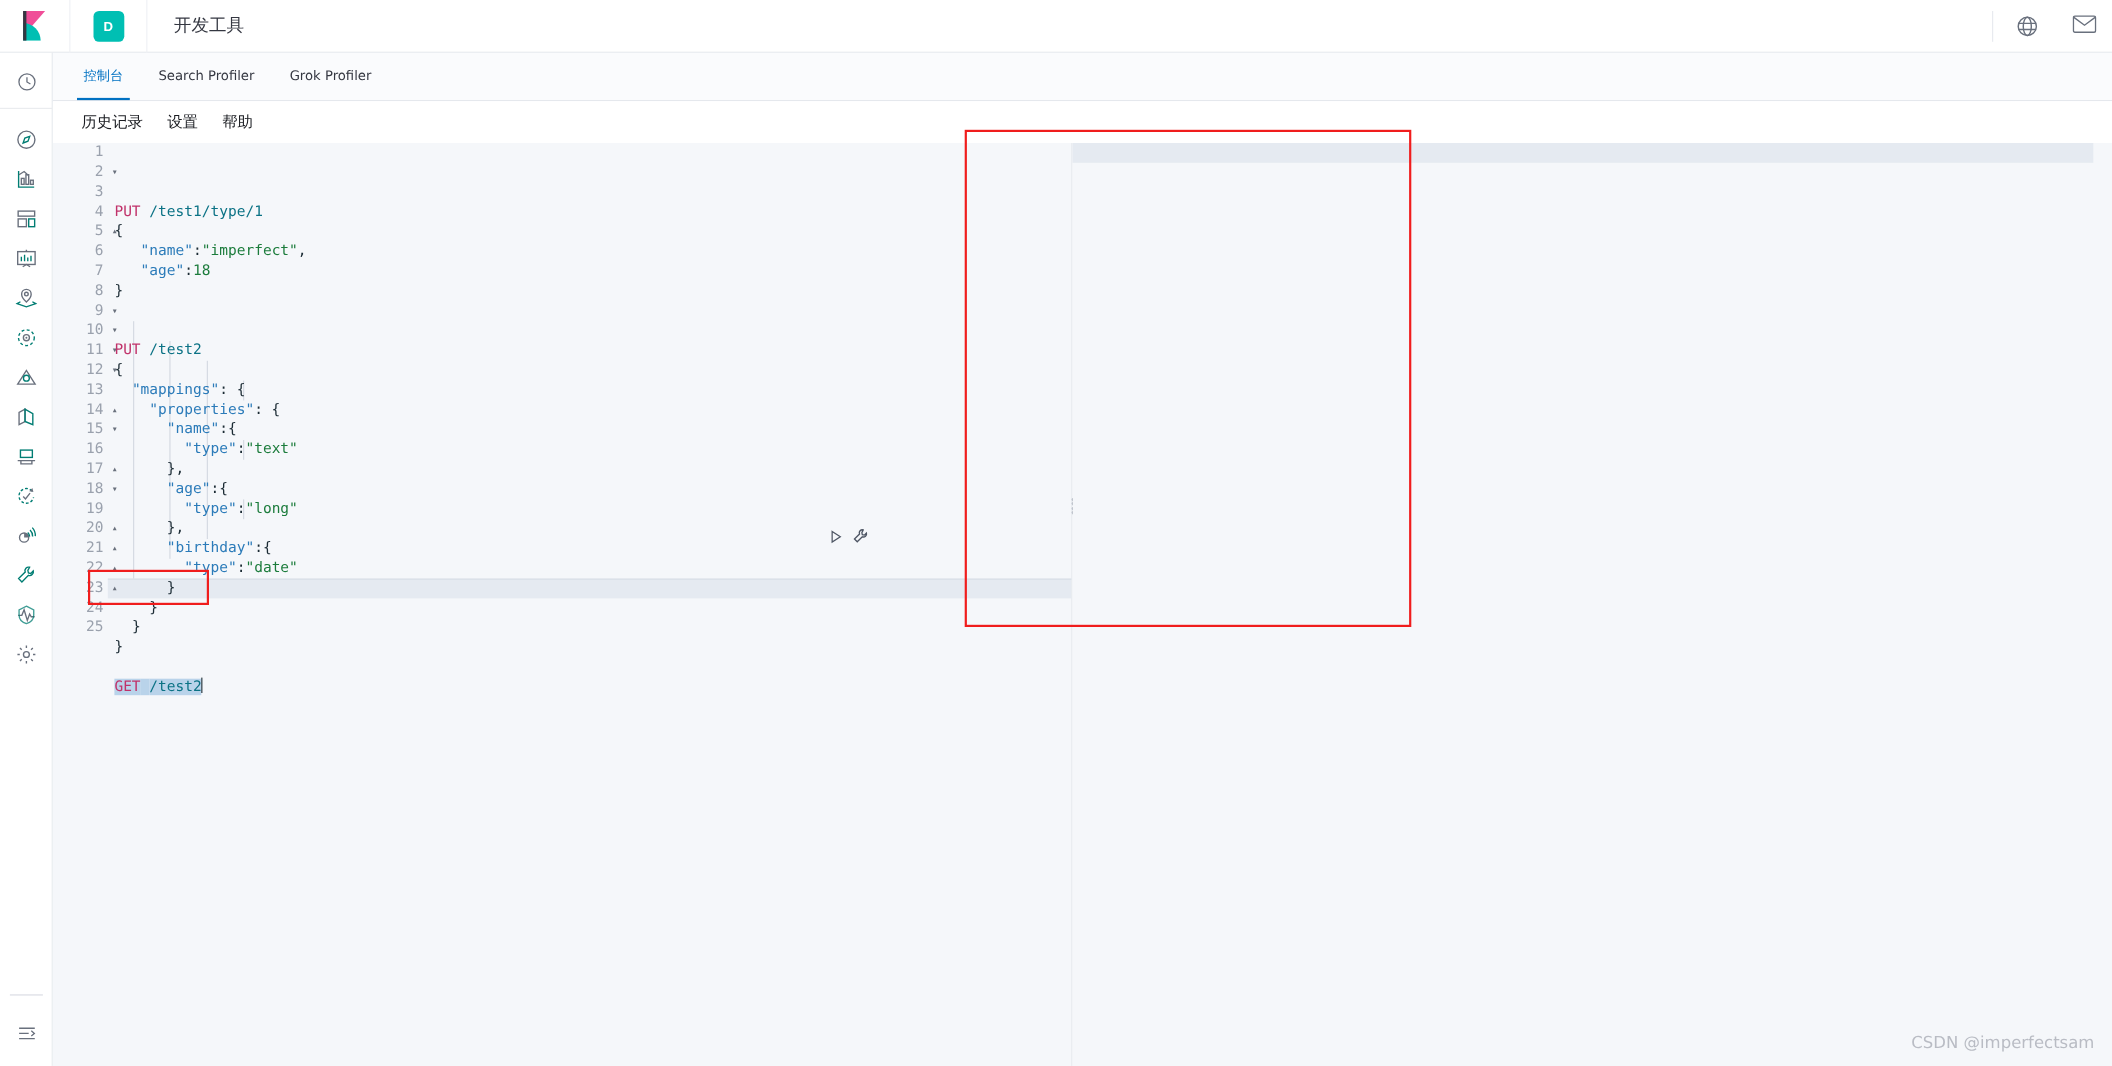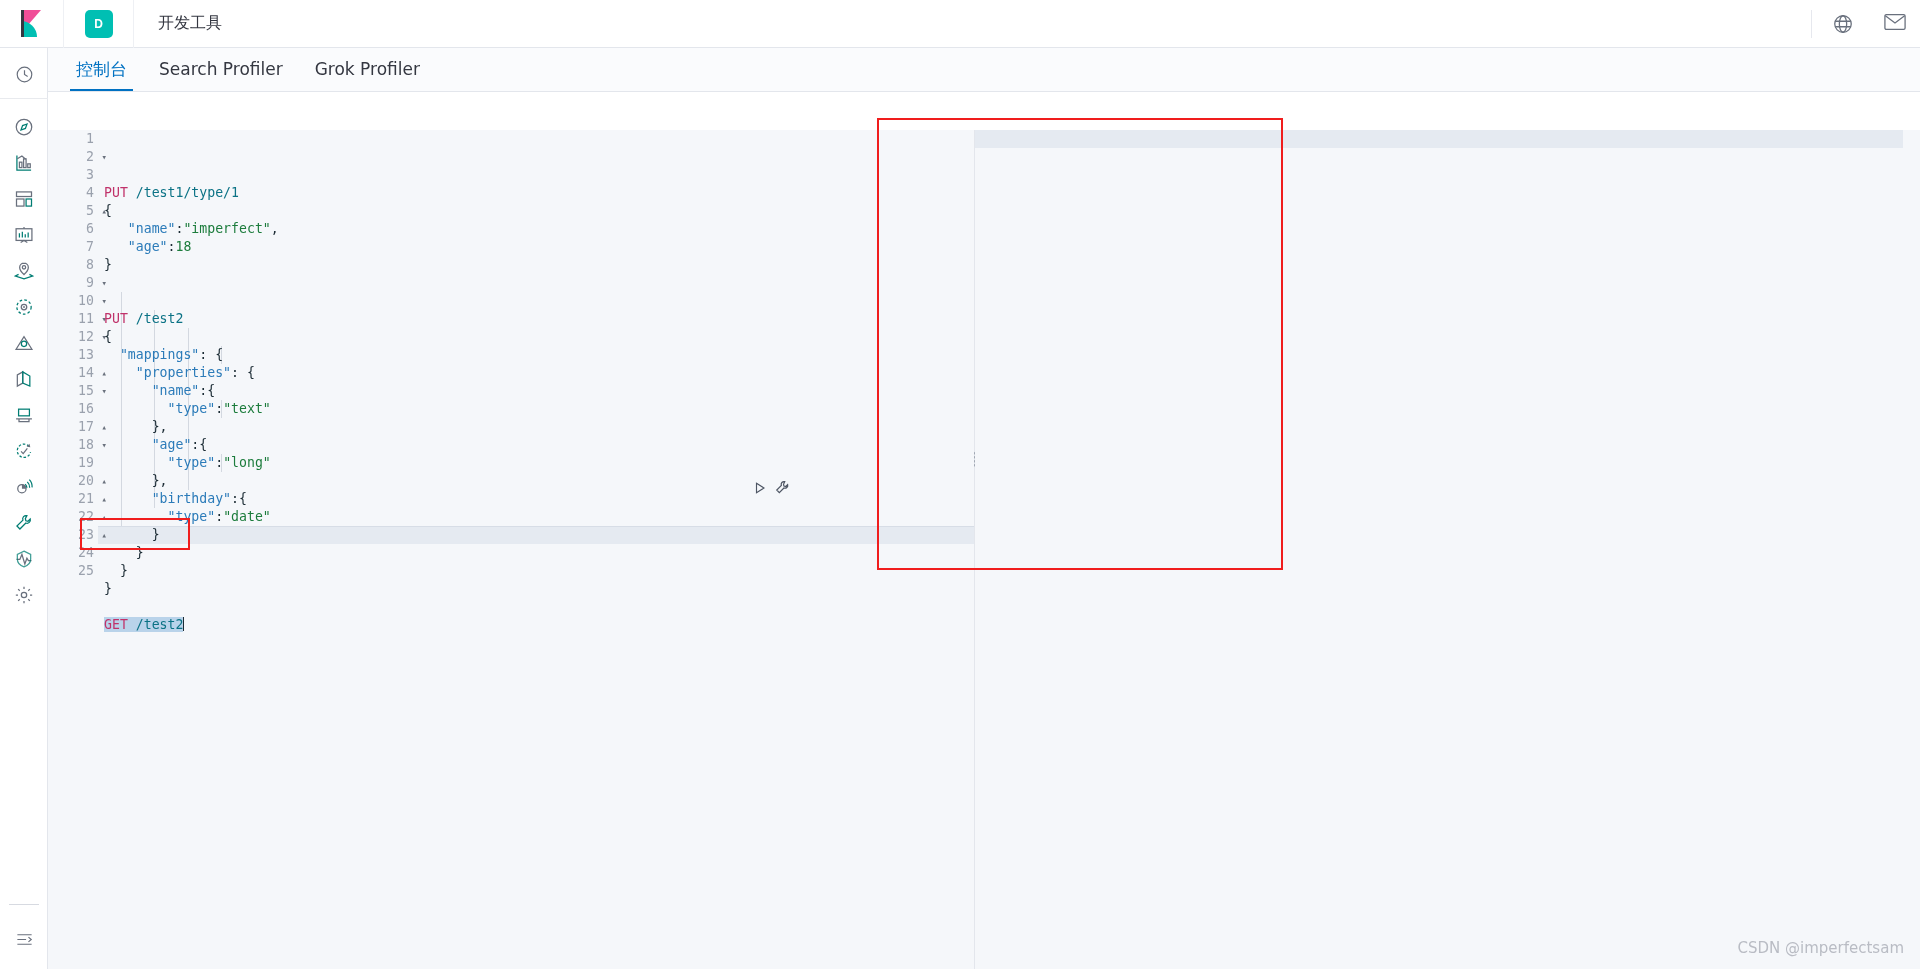--- a/index.html
+++ b/index.html
@@ -57,21 +57,21 @@
   .rail-bottom-sep { width: 30px; height:1px; background:#d7dae1; margin: 0 auto 16px; }
 
   
   .tabstrip {
     position:absolute; top:48px; left:48px; width: 1872px; height: 44px;
     background: #fafbfd; border-bottom: 1px solid #e3e6ec;
     display:flex; align-items:flex-end; padding-left: 12px;
   }
   .tab {
     height: 44px; padding: 0 16px; display:flex; align-items:center;
-    font-size: 17px; color:#343741; position:relative;
+    font-size: 12px; color:#343741; position:relative;
     font-family: "DejaVu Sans", sans-serif;
   }
   .tab.active { color:#0071c2; }
   .tab.active::after{
     content:""; position:absolute; left: 10px; right:10px; bottom:0; height:2px; background:#0071c2;
   }
 
   
   .subnav {
     position:absolute; top: 92px; left:48px; width: 1872px; height: 38px;
@@ -313,20 +313,25 @@
       </div>
     </div>
   </div>
 
   <div class="tabstrip">
     <div class="tab active">控制台</div>
     <div class="tab">Search Profiler</div>
     <div class="tab">Grok Profiler</div>
   </div>
 
+  <div class="subnav">
+    <div class="subnav-item">历史记录</div>
+    <div class="subnav-item">设置</div>
+    <div class="subnav-item">帮助</div>
+  </div>
 
   <div class="panes">
 
     <div class="pane-left">
       <div class="linehl top" style="top:396px"></div>
       <div class="gutter code" id="editor-gutter"><div class="gline">1<span class="fold"></span></div><div class="gline">2<span class="fold">▾</span></div><div class="gline">3<span class="fold"></span></div><div class="gline">4<span class="fold"></span></div><div class="gline">5<span class="fold">▴</span></div><div class="gline">6<span class="fold"></span></div><div class="gline">7<span class="fold"></span></div><div class="gline">8<span class="fold"></span></div><div class="gline">9<span class="fold">▾</span></div><div class="gline">10<span class="fold">▾</span></div><div class="gline">11<span class="fold">▾</span></div><div class="gline">12<span class="fold">▾</span></div><div class="gline">13<span class="fold"></span></div><div class="gline">14<span class="fold">▴</span></div><div class="gline">15<span class="fold">▾</span></div><div class="gline">16<span class="fold"></span></div><div class="gline">17<span class="fold">▴</span></div><div class="gline">18<span class="fold">▾</span></div><div class="gline">19<span class="fold"></span></div><div class="gline">20<span class="fold">▴</span></div><div class="gline">21<span class="fold">▴</span></div><div class="gline">22<span class="fold">▴</span></div><div class="gline">23<span class="fold">▴</span></div><div class="gline">24<span class="fold"></span></div><div class="gline">25<span class="fold"></span></div></div>
       <div class="codearea code">
         <div class="indent-guides">
           <div class="iguide" style="left:17px; top:162px; height:234px;"></div>
           <div class="iguide" style="left:50px; top:180px; height:198px;"></div>

